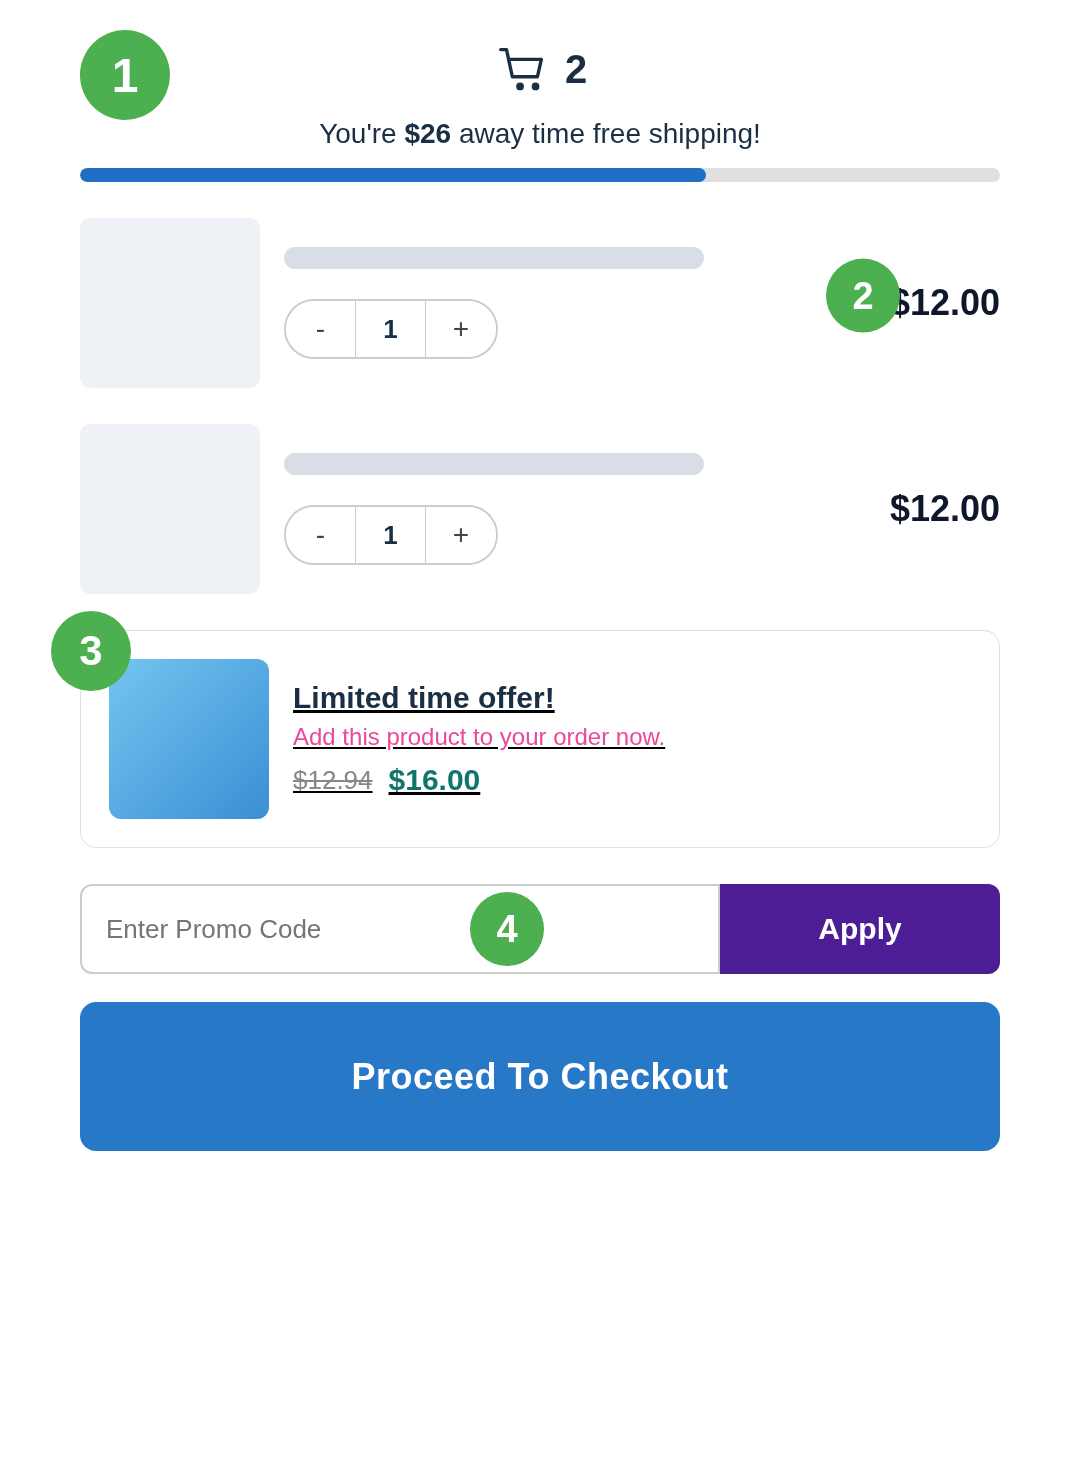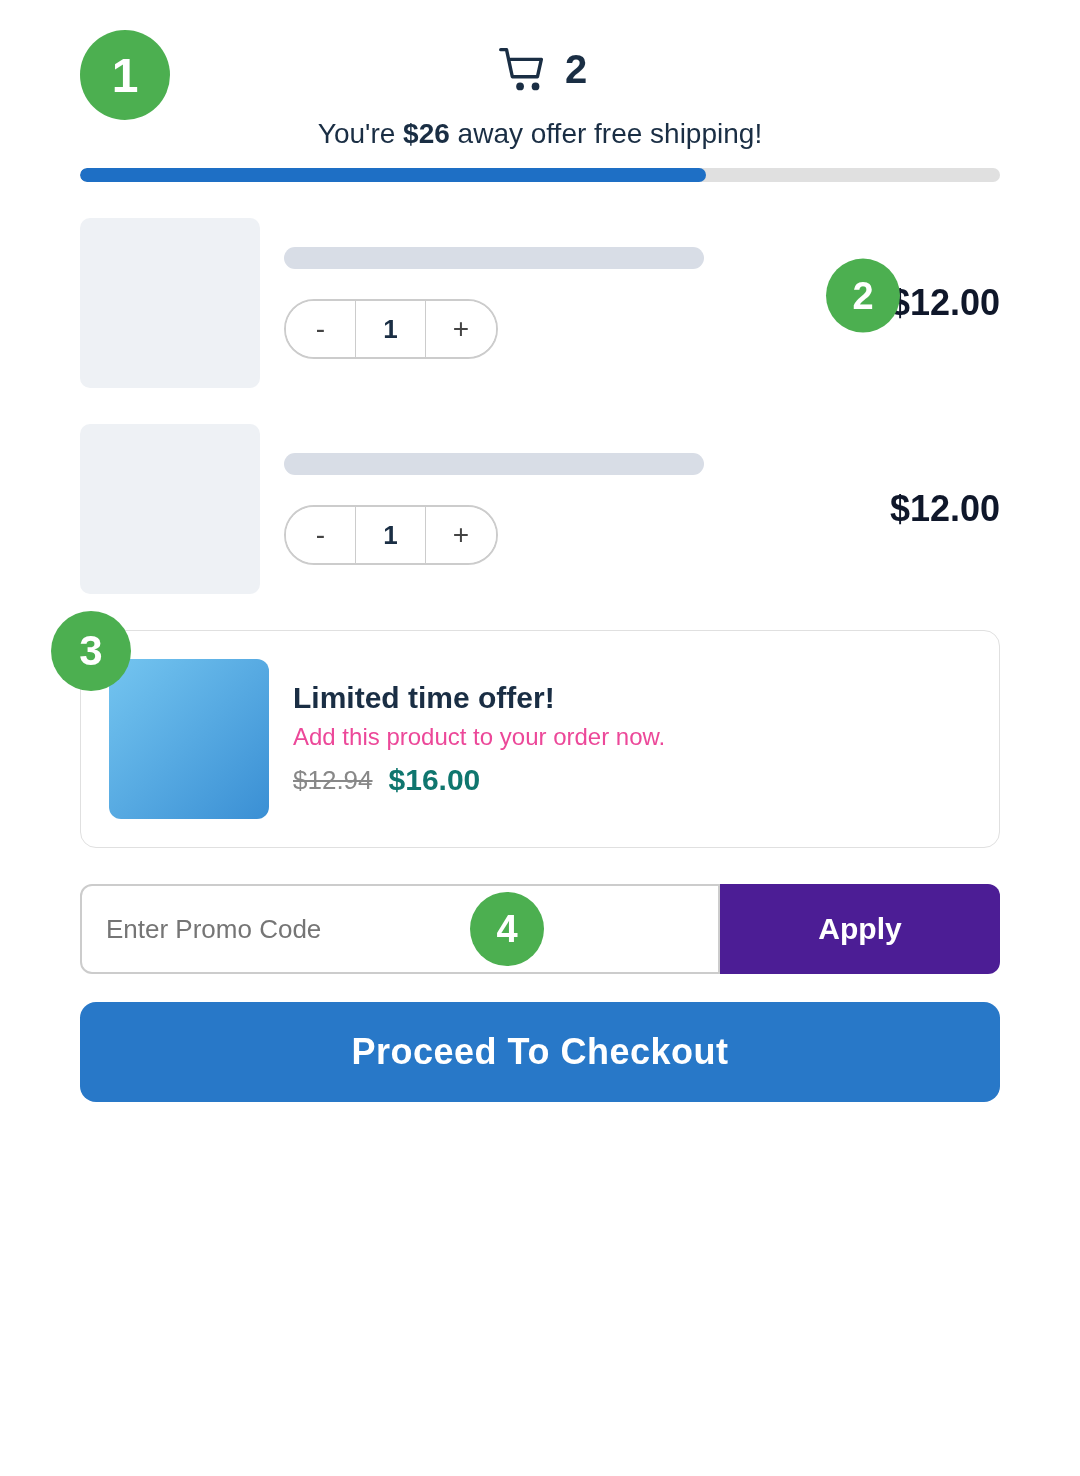--- a/index.html
+++ b/index.html
@@ -226,20 +226,21 @@
     .upsell-image {
       width: 160px;
       height: 160px;
       border-radius: 12px;
       background: linear-gradient(135deg, #74c5f0, #3a8fd4);
       flex-shrink: 0;
     }
 
     .upsell-text {
       flex: 1;
+      text-decoration: underline;
     }
 
     .upsell-title {
       font-size: 30px;
       font-weight: 800;
       color: #1a2e44;
       margin-bottom: 8px;
     }
 
     .upsell-desc {
@@ -312,21 +313,21 @@
       border-radius: 0 12px 12px 0;
       color: white;
       font-size: 30px;
       font-weight: 600;
       cursor: pointer;
     }
 
     
     .checkout-btn {
       width: 100%;
-      height: 100px;
+      height: 149px;
       background: #2878c8;
       border: none;
       border-radius: 16px;
       color: white;
       font-size: 36px;
       font-weight: 600;
       cursor: pointer;
       letter-spacing: 0.5px;
     }
   </style>
@@ -343,21 +344,21 @@
         <path d="M8 10h6l6 28h26l4-18H18" stroke="#1a2e44" stroke-width="3.5" stroke-linecap="round" stroke-linejoin="round" fill="none"></path>
         <circle cx="28" cy="48" r="4" fill="#1a2e44"></circle>
         <circle cx="44" cy="48" r="4" fill="#1a2e44"></circle>
       </svg>
       <span class="cart-count">2</span>
     </div>
   </div>
 
   
   <div class="shipping-text">
-    <span>You're </span><strong>$26</strong><span> away offer free shipping!</span>
+    <span>You're </span><strong>$26</strong><span> away time free shipping!</span>
   </div>
 
   
   <div class="progress-bar-track">
     <div class="progress-bar-fill"></div>
   </div>
 
   
   <div class="cart-item">
     <div class="item-image"></div>

